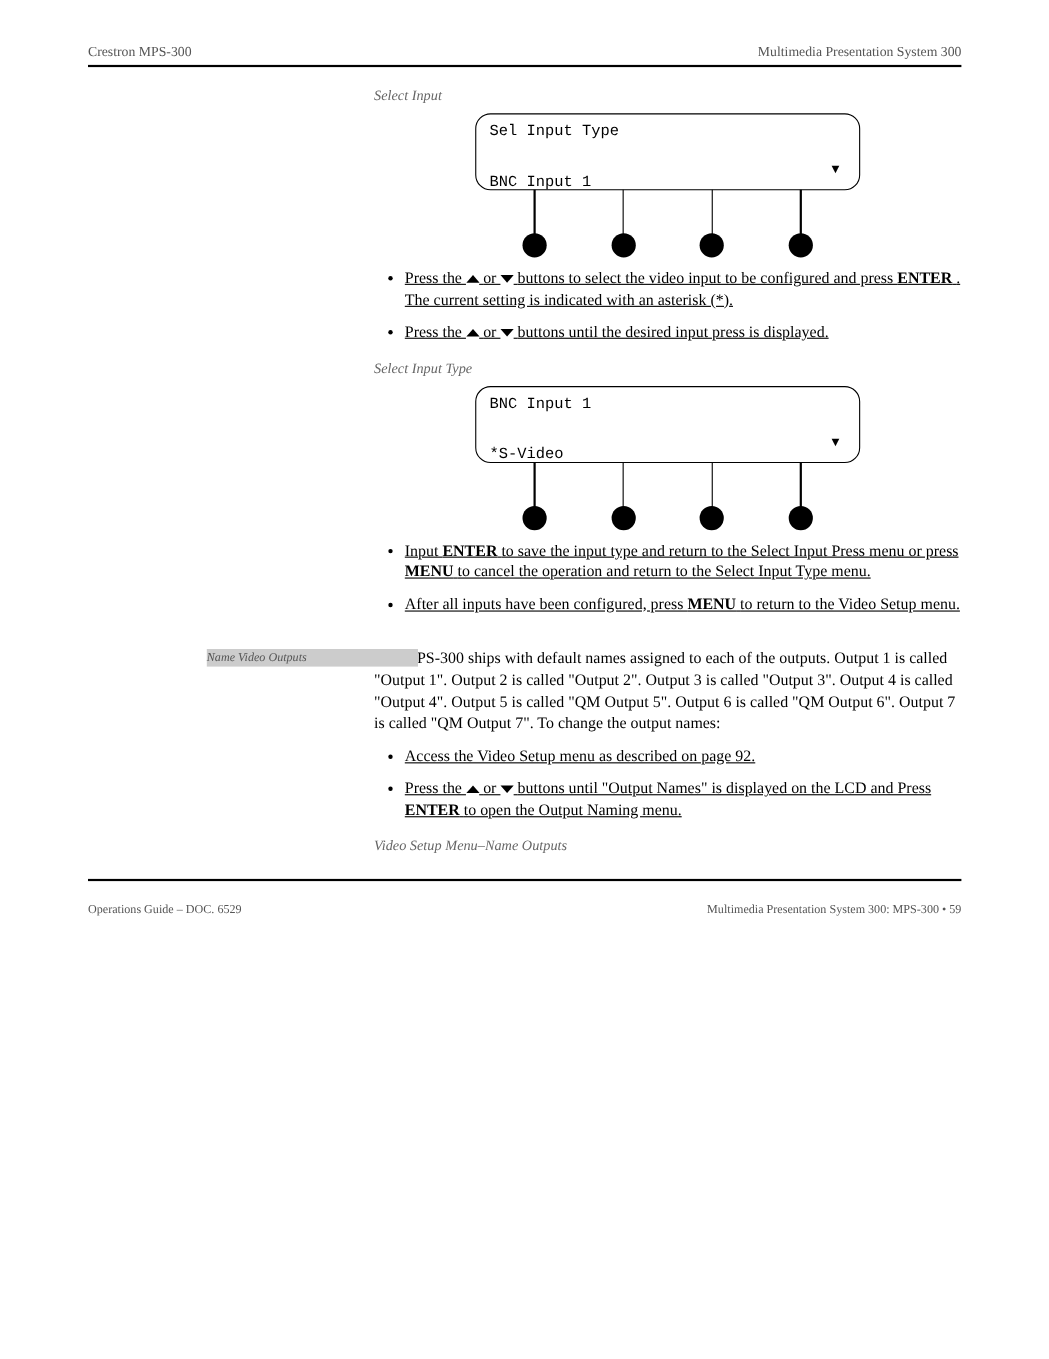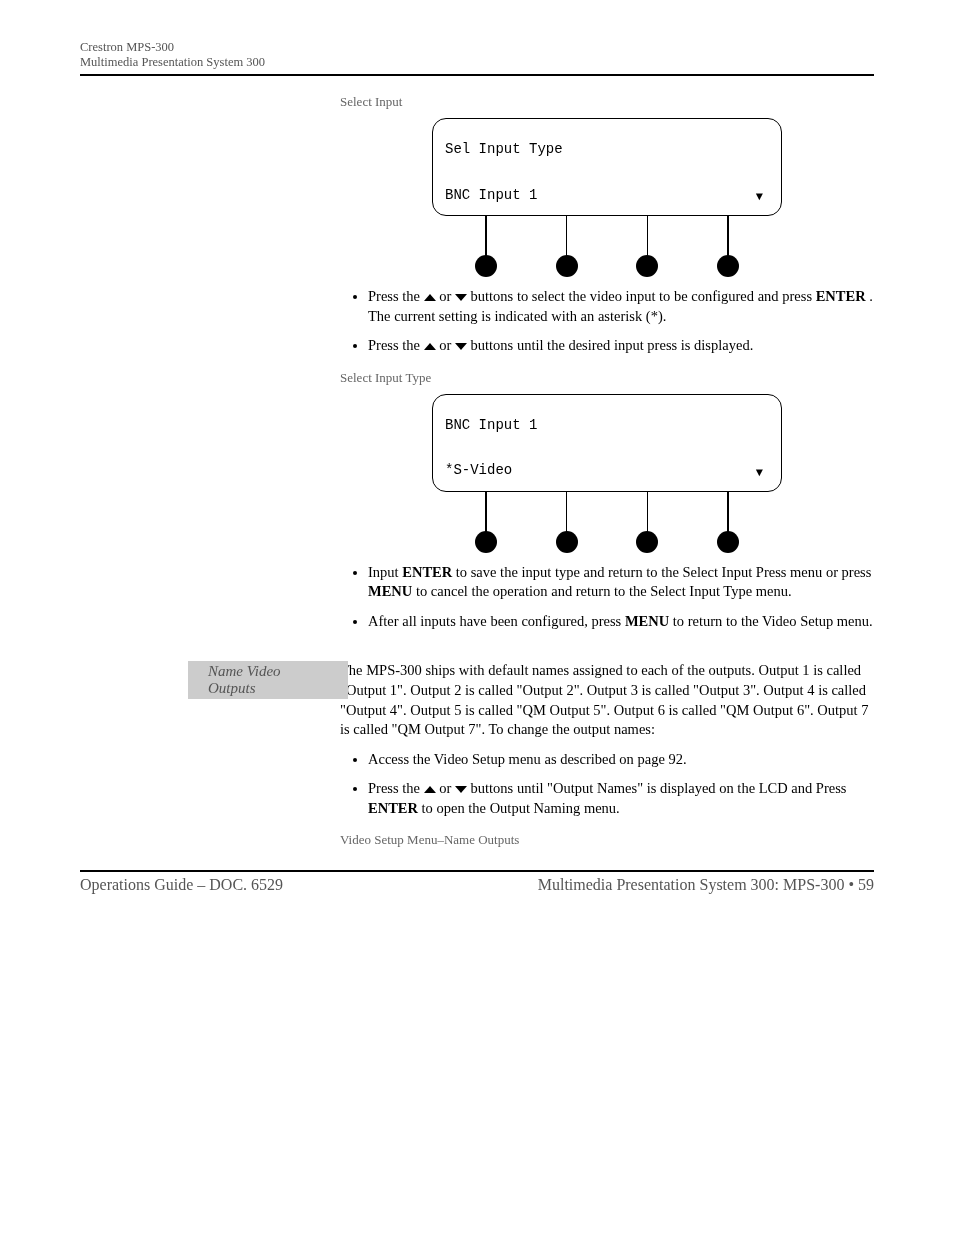--- a/index.html
+++ b/index.html
@@ -14,69 +14,70 @@
   .page {
     padding: 40px 80px 40px 80px;
     box-sizing: border-box;
   }
   .header-row {
     display: flex;
     justify-content: space-between;
     font-size: 12.5px;
     color: #555;
     margin-bottom: 4px;
-    flex-direction: column;
   }
   .header-rule {
     border-top: 2px solid #000;
     margin-bottom: 18px;
   }
   .content-col {
     margin-left: 260px;
   }
   .sidebar-label {
     position: absolute;
     left: 108px;
-    width: 160px;
+    width: 192px;
     background: #ccc;
     color: #555;
     font-style: italic;
-    font-size: 15px;
-    padding: 2px 20px;
+    font-size: 11px;
+    padding: 2px 0;
     box-sizing: border-box;
   }
   .bullets {
     list-style: disc;
     padding-left: 28px;
     margin: 10px 0 14px 0;
+    text-decoration: underline;
   }
   .bullets li {
     margin-bottom: 10px;
     line-height: 1.35;
   }
   .lcd-title-italic {
+    font-style: italic;
     color: #666;
     font-size: 13px;
     margin: 6px 0 8px 0;
   }
   .lcd-wrap {
     display: flex;
     flex-direction: column;
     align-items: center;
     margin-bottom: 10px;
   }
   .lcd {
     width: 350px;
-    height: 98px;
+    height: 70px;
     border: 1.5px solid #000;
     border-radius: 14px;
     font-family: "Courier New", Courier, monospace;
     font-size: 14px;
     line-height: 1.25;
-    padding: 20px 12px;
+    padding: 6px 12px;
     box-sizing: border-box;
     position: relative;
     background: #fff;
   }
   .lcd .line1 { margin-top: 2px; }
   .lcd .line2 { margin-top: 28px; }
   .lcd .arrow-cell {
     position: absolute;
     right: 18px;
     bottom: 10px;
@@ -128,23 +129,23 @@
     line-height: 1.35;
     margin: 0 0 10px 0;
   }
   .footer-rule {
     border-top: 2px solid #000;
     margin-top: 22px;
   }
   .footer-row {
     display: flex;
     justify-content: space-between;
-    font-size: 16px;
+    font-size: 11px;
     color: #555;
-    margin-top: 4px;
+    margin-top: 20px;
     align-items: flex-end;
   }
 </style>
 </head>
 <body>
 
 <div class="page">
   <div class="header-row">
     <span>Crestron MPS-300</span>
     <span>Multimedia Presentation System 300</span>

